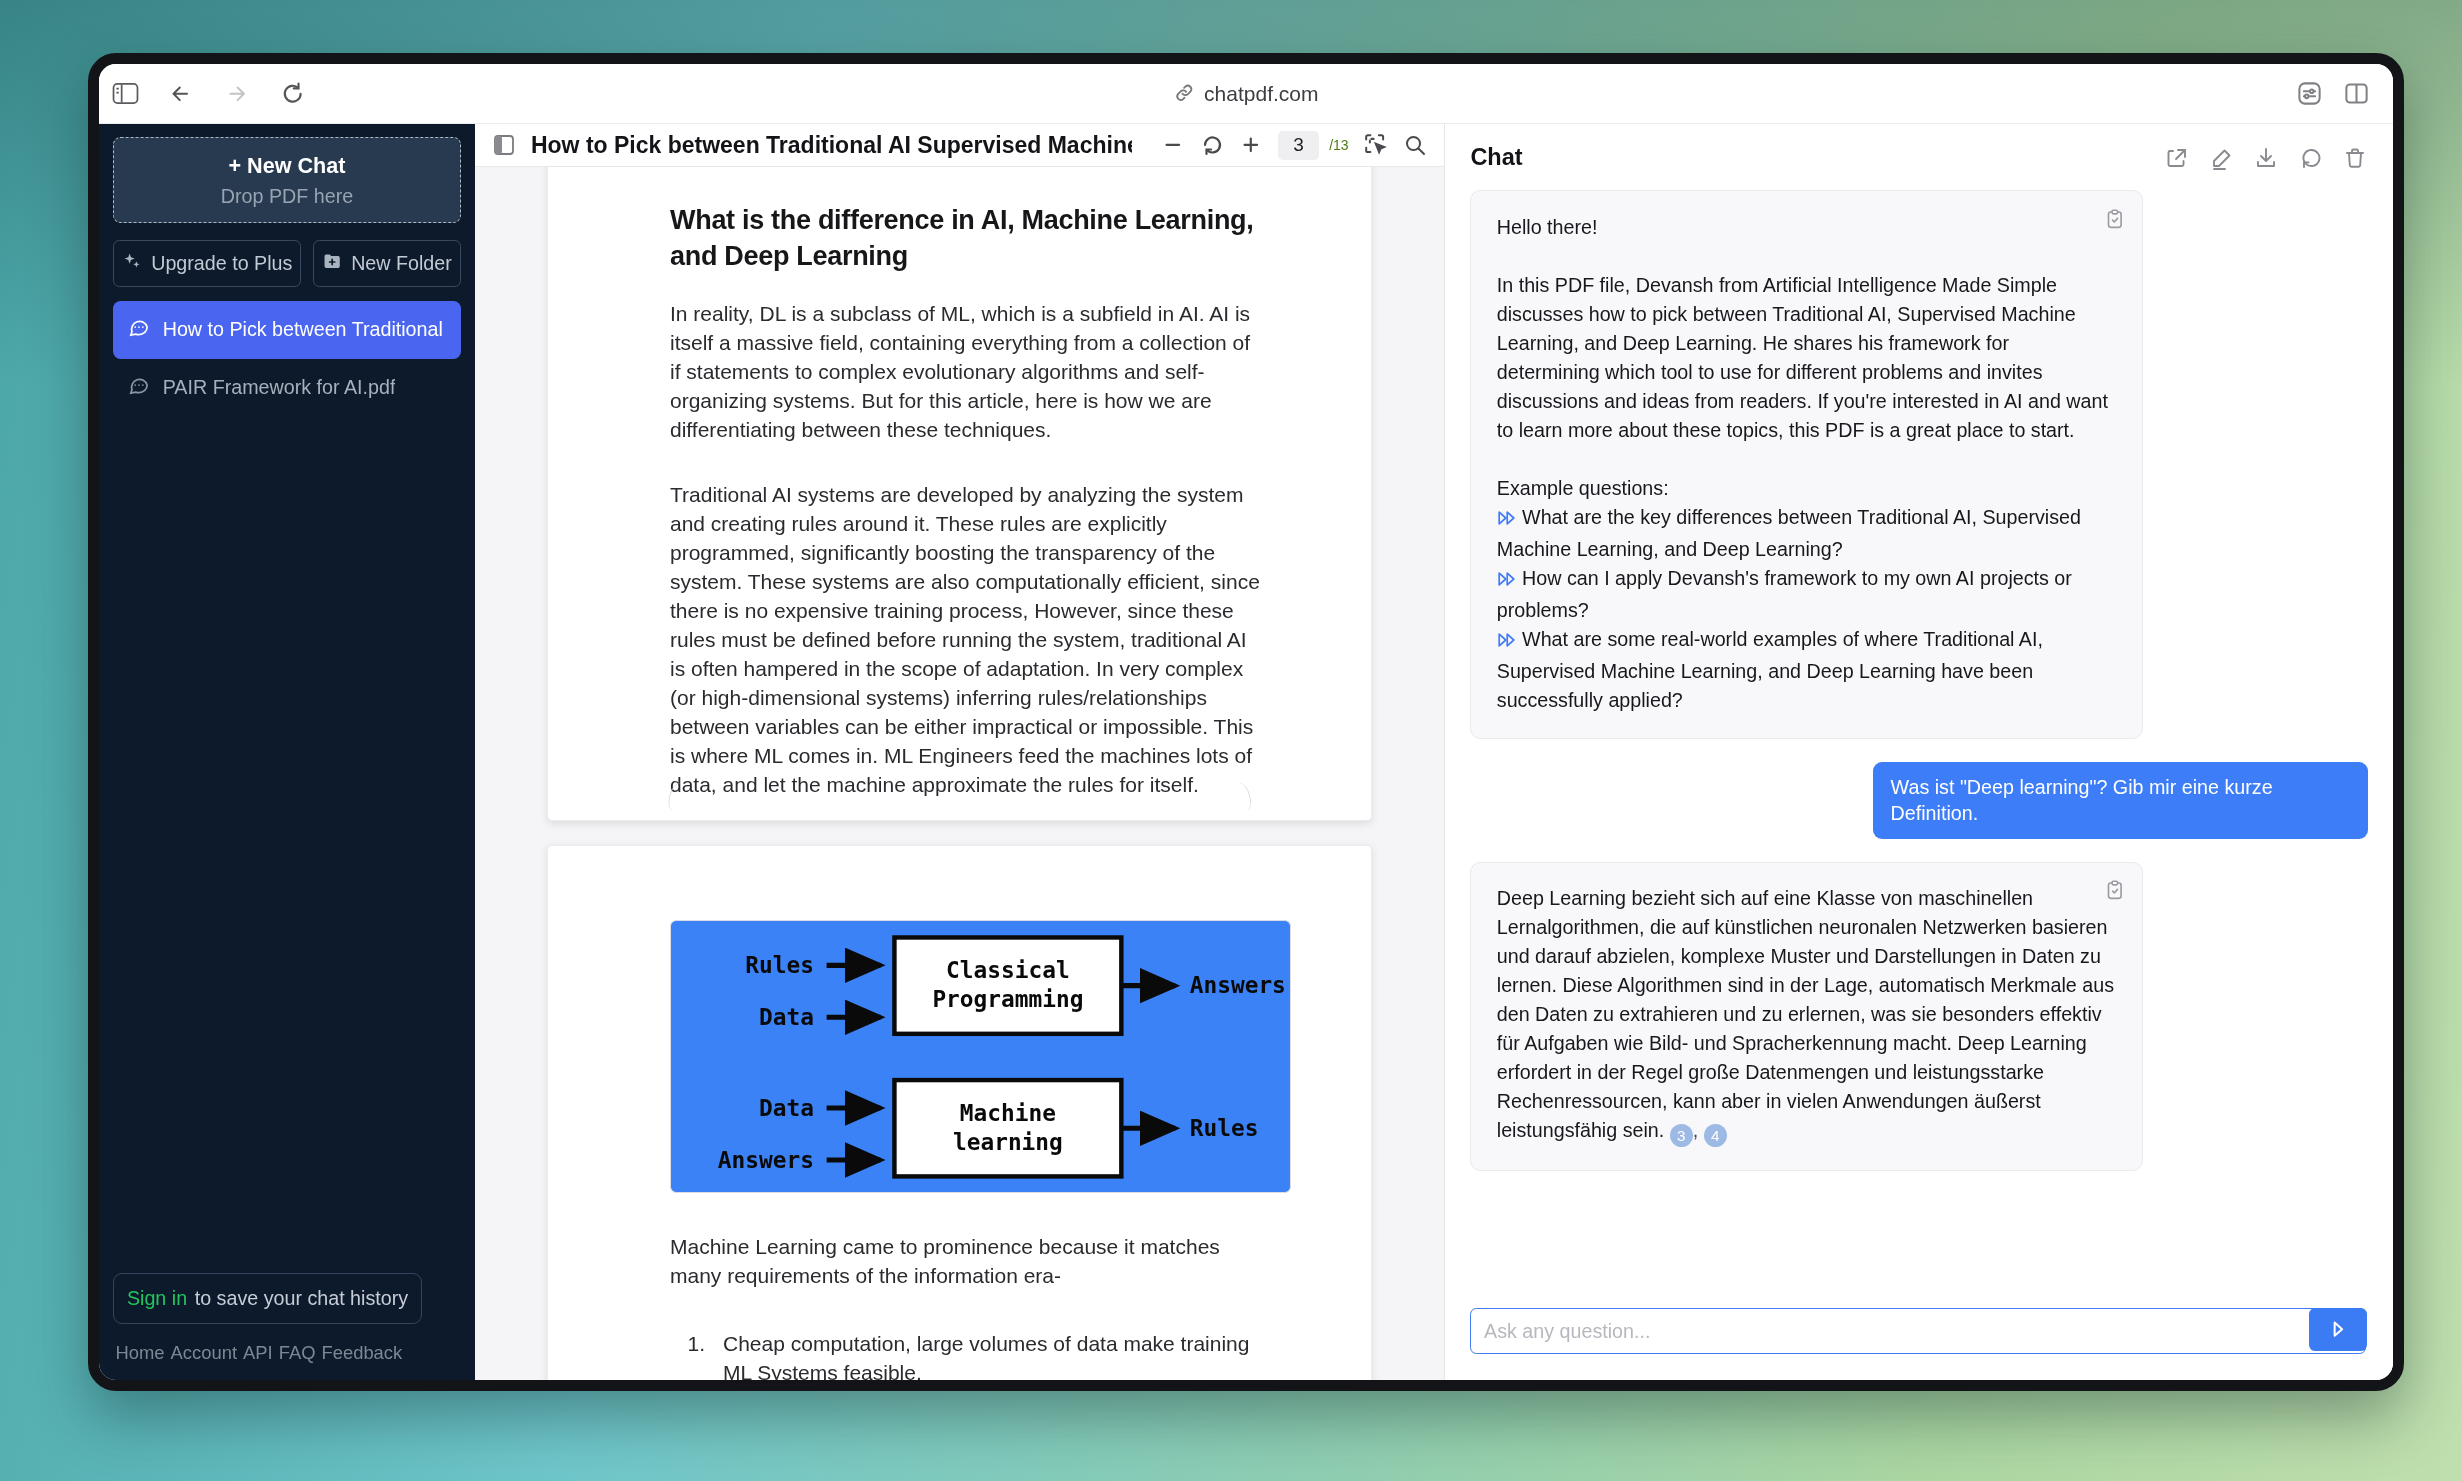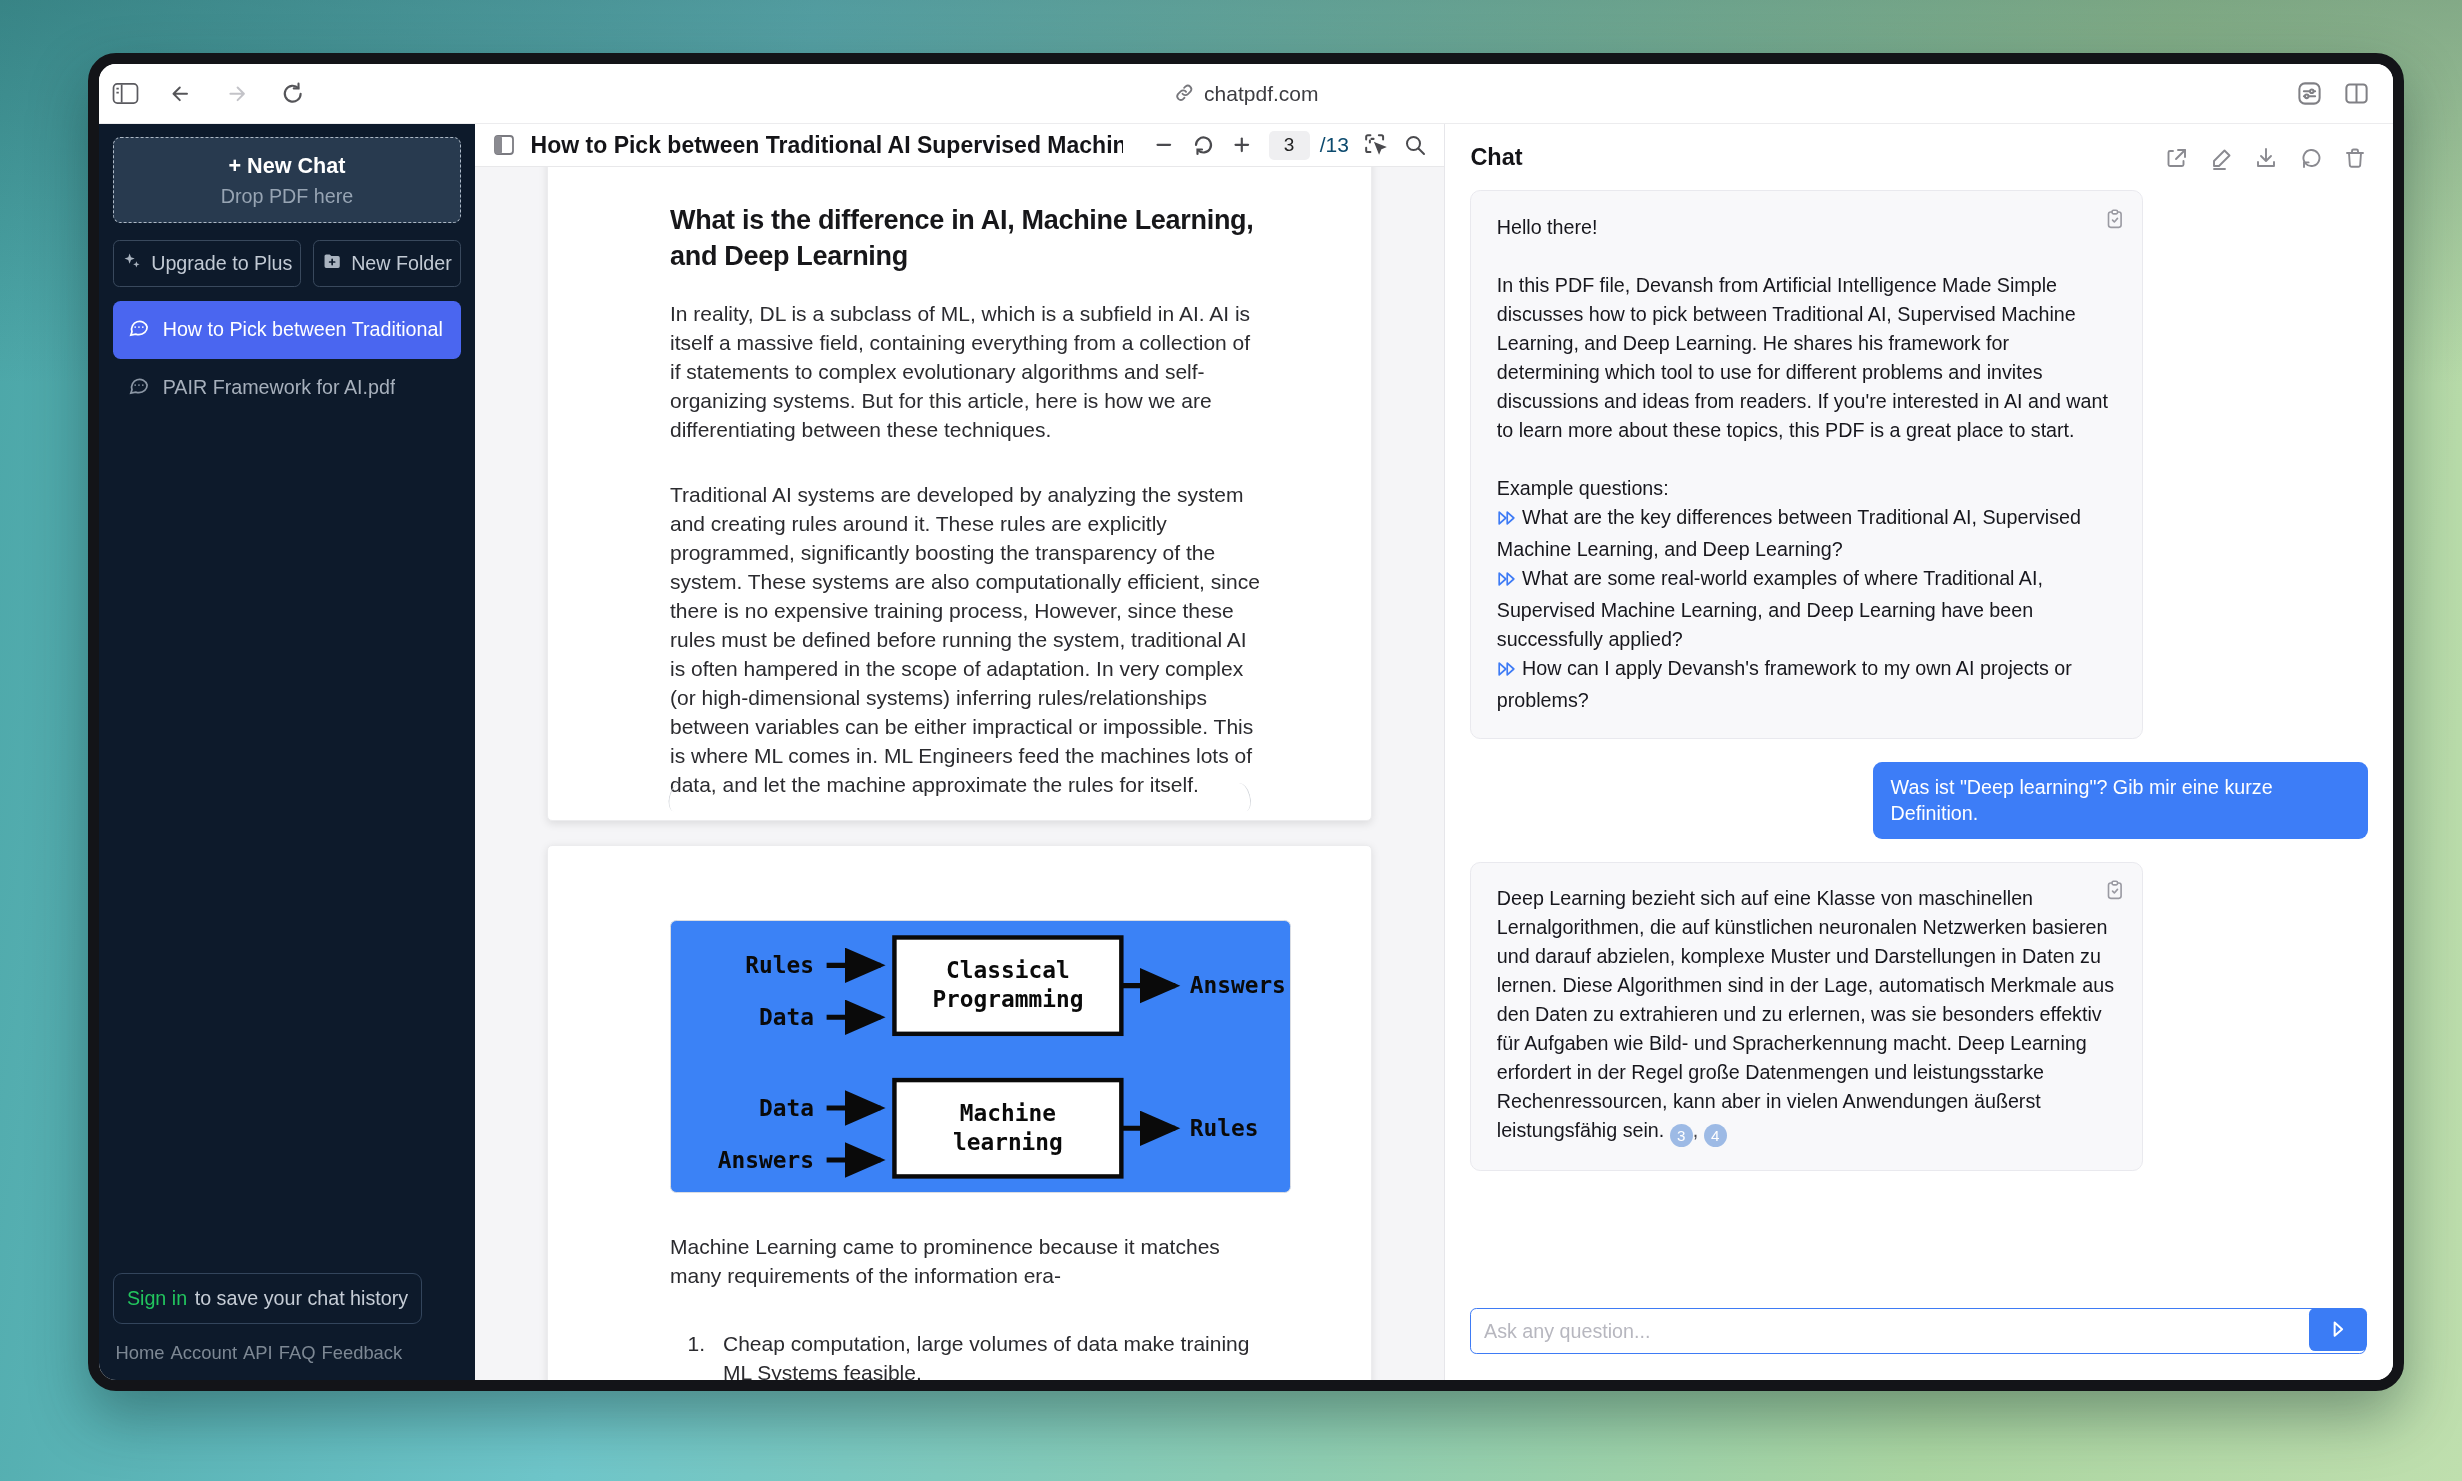--- a/index.html
+++ b/index.html
@@ -44,21 +44,21 @@
   .signin .rest { color:#c6cdd6; }
   .sb-footer { display:flex; gap:6px; margin-top:18px; padding-left:2.5px; font-size:18.4px; color:#7d8894; }
   .sb-footer span { cursor:pointer; }
   
   .pdfpanel { width:969px; background:#f5f5f7; display:flex; flex-direction:column; flex-shrink:0; }
   .pdftoolbar { height:43px; background:#fff; border-bottom:0.6px solid #e8e8ea; display:flex; align-items:center; padding:0 16.5px; gap:14px; flex-shrink:0; }
   .pdftitle { font-size:23px; font-weight:700; color:#141418; white-space:nowrap; overflow:hidden; max-width:641px; }
   .pt-spacer { flex:1; }
   .pt-ic { width:28px; height:28px; display:flex; align-items:center; justify-content:center; cursor:pointer; }
   .pagebox { min-width:41px; height:29px; background:#efeff1; border-radius:5.1px; display:flex; align-items:center; justify-content:center; font-size:19px; color:#222; cursor:text; }
-  .pagetotal { font-size:21px; color:#0c4a6e; margin-left:-3.8px; }
+  .pagetotal { font-size:14px; color:#4d7c0f; margin-left:-3.8px; }
   .pdfscroll { flex:1; overflow:hidden; position:relative; }
   .page { width:825px; margin:0 auto; background:#fff; border:0.6px solid #ececee; border-radius:5.1px; box-shadow:0 2.5px 9px rgba(0,0,0,.10); position:relative; }
   .page1 { margin-top:-57px; height:711px; padding:91px 108px 0 122px; }
   .page2 { margin-top:24px; height:889px; padding:58px 108px 0 122px; }
   .pdf-h1 { font-size:27px; line-height:36px; font-weight:700; color:#17171a; letter-spacing:-0.3px; }
   .pdf-p { font-size:21px; line-height:29px; color:#2b2b2f; margin-top:25.4px; }
   .pdf-p + .pdf-p { margin-top:36px; }
   .curl { position:absolute; top:672px; width:16.5px; height:29px; border-left:1.9px solid #d4d7dc; border-radius:50%; }
   .curl.l { left:121px; transform:rotate(14deg); }
   .curl.r { right:121px; transform:rotate(-14deg) scaleX(-1); }
@@ -367,25 +367,25 @@
           <div>In this PDF file, Devansh from Artificial Intelligence Made Simple discusses how to pick between Traditional AI, Supervised Machine Learning, and Deep Learning. He shares his framework for determining which tool to use for different problems and invites discussions and ideas from readers. If you're interested in AI and want to learn more about these topics, this PDF is a great place to start.</div>
           <div class="b-gap"></div>
           <div>Example questions:</div>
           <div class="exq"><span class="qic"><svg width="19" height="18" viewBox="0 0 26 24" fill="none" stroke="#3e7bf5" stroke-width="2.3" stroke-linejoin="round">
                   <path d="M3 4 l9 8 -9 8 Z"></path>
                   <path d="M14 4 l9 8 -9 8 Z"></path>
                 </svg></span><span>What are the key differences between Traditional AI, Supervised Machine Learning, and Deep Learning?</span></div>
           <div class="exq"><span class="qic"><svg width="19" height="18" viewBox="0 0 26 24" fill="none" stroke="#3e7bf5" stroke-width="2.3" stroke-linejoin="round">
                   <path d="M3 4 l9 8 -9 8 Z"></path>
                   <path d="M14 4 l9 8 -9 8 Z"></path>
-                </svg></span><span>What are some real-world examples of where Traditional AI, Supervised Machine Learning, and Deep Learning have been successfully applied?</span></div>
+                </svg></span><span>How can I apply Devansh's framework to my own AI projects or problems?</span></div>
           <div class="exq"><span class="qic"><svg width="19" height="18" viewBox="0 0 26 24" fill="none" stroke="#3e7bf5" stroke-width="2.3" stroke-linejoin="round">
                   <path d="M3 4 l9 8 -9 8 Z"></path>
                   <path d="M14 4 l9 8 -9 8 Z"></path>
-                </svg></span><span>How can I apply Devansh's framework to my own AI projects or problems?</span></div>
+                </svg></span><span>What are some real-world examples of where Traditional AI, Supervised Machine Learning, and Deep Learning have been successfully applied?</span></div>
         </div>
 
         <div class="userbubble">Was ist "Deep learning"? Gib mir eine kurze Definition.</div>
 
         <div class="bubble" style="margin-top:23px">
           <span class="clip">
             <svg width="21.6" height="21.6" viewBox="0 0 24 24" fill="none" stroke="#9a9aa2" stroke-width="1.8" stroke-linejoin="round">
                 <rect x="5" y="4.5" width="14" height="17" rx="2.5"></rect>
                 <rect x="9" y="2.5" width="6" height="4" rx="1.5" fill="#fff"></rect>
                 <path d="M9.5 13.5 l2 2 3.5 -4" stroke-linecap="round"></path>

